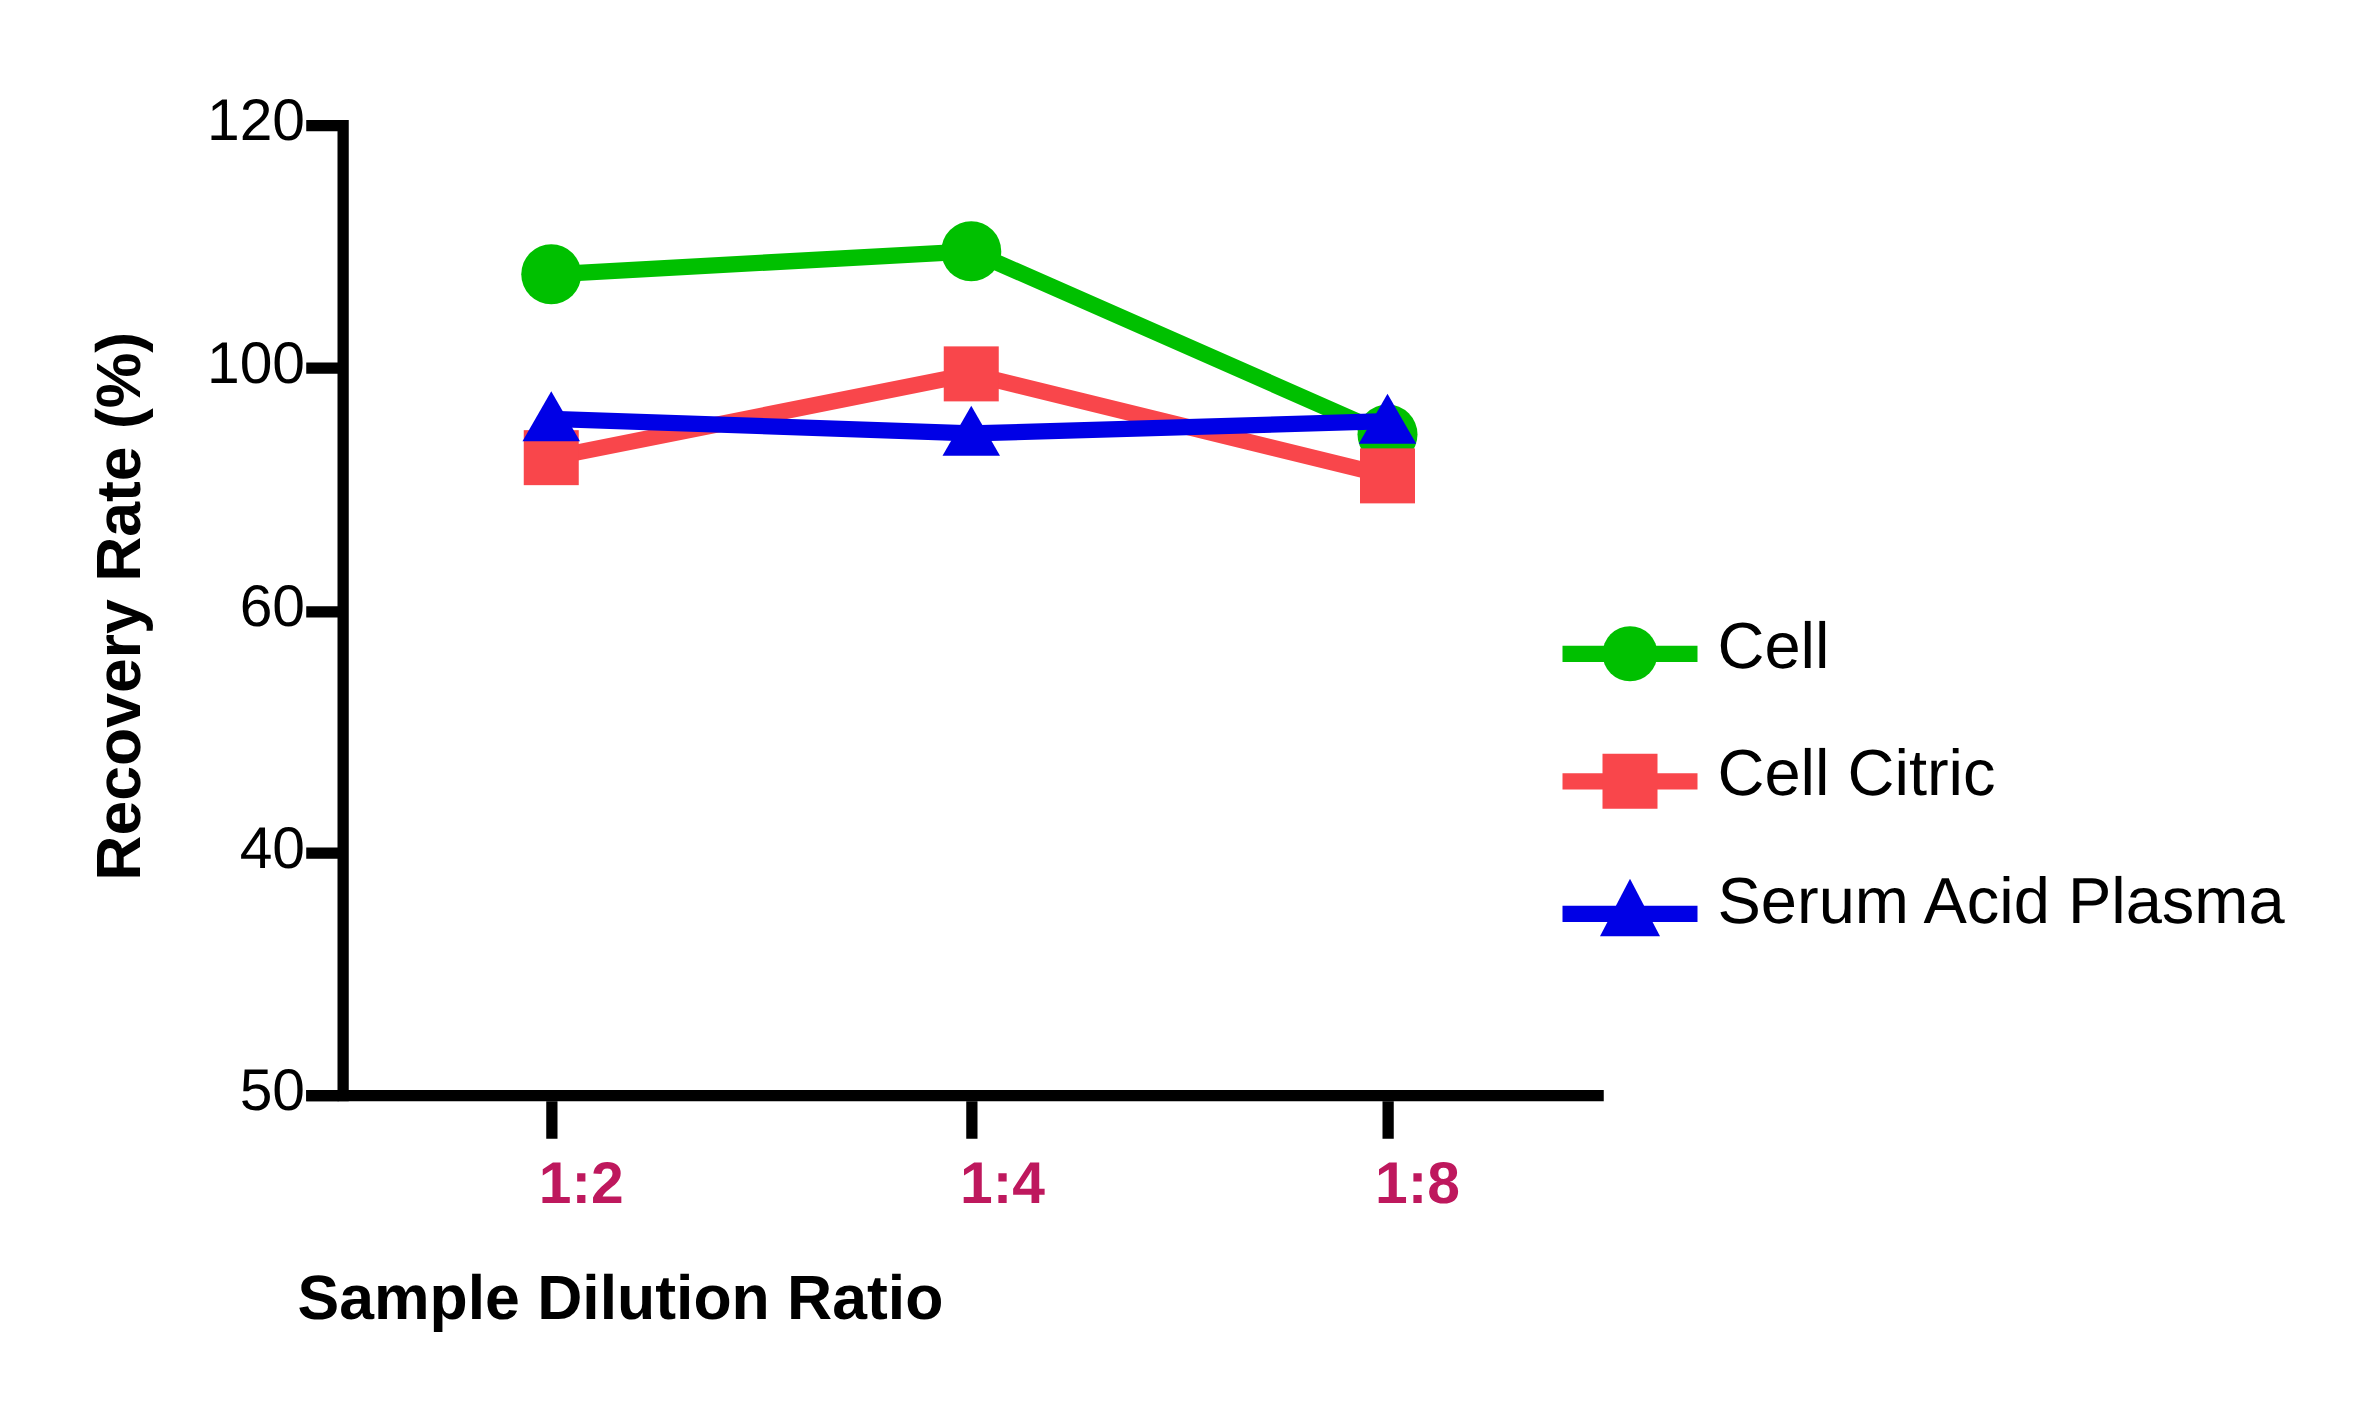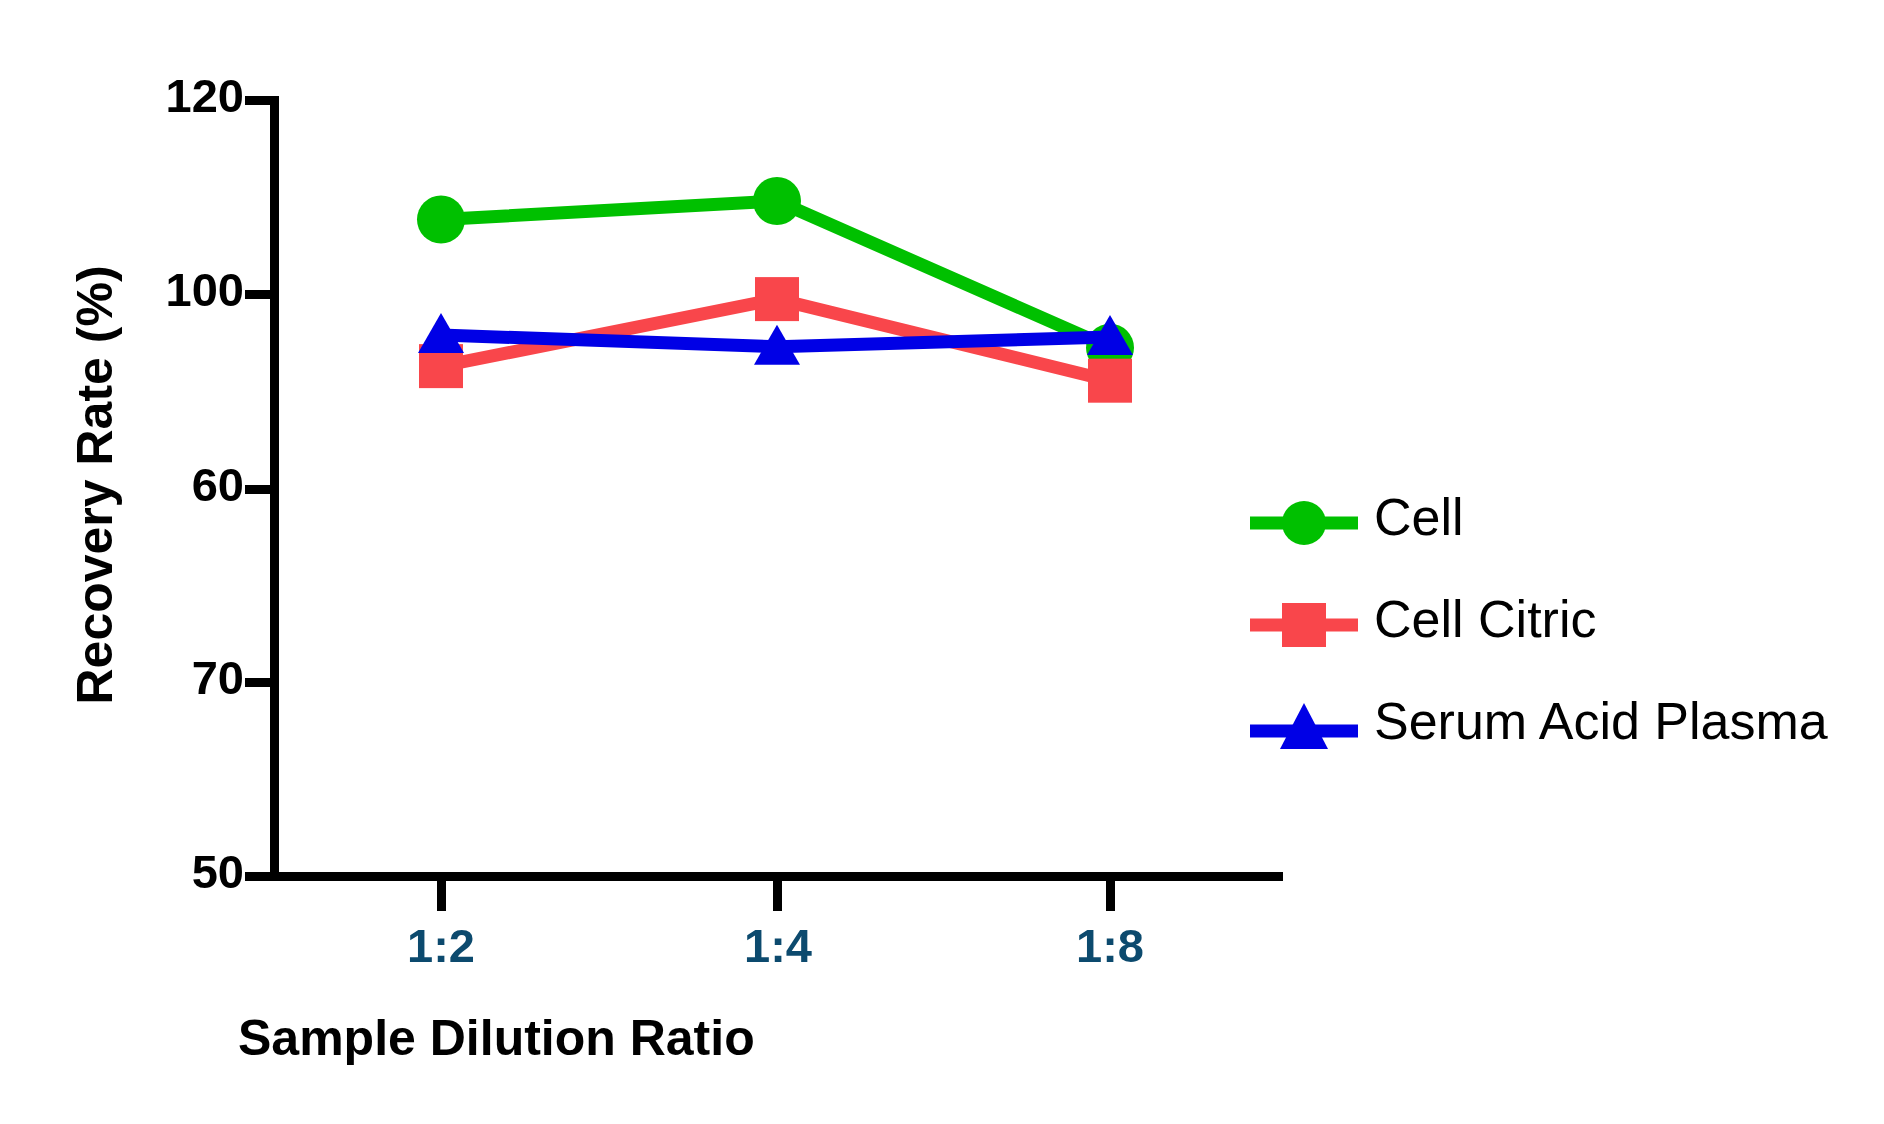--- a/index.html
+++ b/index.html
@@ -14,28 +14,29 @@
   
   .axis-line { position:absolute; background:#000000; }
   #y-axis-line { left:270px; top:96px; width:9px; height:785px; }
   #x-axis-line { left:245px; top:872px; width:1038px; height:9px; }
 
   .y-tick { position:absolute; background:#000000; width:26px; height:9px; left:245px; }
   .x-tick { position:absolute; background:#000000; width:9px; height:30px; top:881px; }
 
   .y-tick-label {
     position:absolute; right:1640px;
-    font-size:47px; font-weight:bold; color:#000000;
+    font-size:47px; font-weight:normal; color:#000000;
     text-align:right; white-space:nowrap; line-height:1;
   }
   .x-tick-label {
     position:absolute; top:922px;
-    font-size:47px; font-weight:bold; color:#0c4a6e;
+    font-size:47px; font-weight:bold; color:#be185d;
     text-align:center; white-space:nowrap; line-height:1;
     transform:translateX(-50%);
+    margin-left:24px;
   }
 
   #y-axis-title {
     position:absolute; left:-225px; top:460px;
     width:640px; text-align:center;
     font-size:50px; font-weight:bold; color:#000000;
     transform:rotate(-90deg); white-space:nowrap; line-height:1;
   }
   #x-axis-title {
     position:absolute; left:238px; top:1013px; width:1038px;
@@ -65,21 +66,21 @@
 
   <div class="y-tick" style="top:96px"></div>
   <div class="y-tick" style="top:290px"></div>
   <div class="y-tick" style="top:485px"></div>
   <div class="y-tick" style="top:678px"></div>
   <div class="y-tick" style="top:872px"></div>
 
   <div class="y-tick-label" style="top:72px">120</div>
   <div class="y-tick-label" style="top:266px">100</div>
   <div class="y-tick-label" style="top:461px">60</div>
-  <div class="y-tick-label" style="top:654px">70</div>
+  <div class="y-tick-label" style="top:654px">40</div>
   <div class="y-tick-label" style="top:848px">50</div>
 
   <div class="x-tick" style="left:437px"></div>
   <div class="x-tick" style="left:773px"></div>
   <div class="x-tick" style="left:1106px"></div>
 
   <div class="x-tick-label" style="left:441px">1:2</div>
   <div class="x-tick-label" style="left:778px">1:4</div>
   <div class="x-tick-label" style="left:1110px">1:8</div>
 

